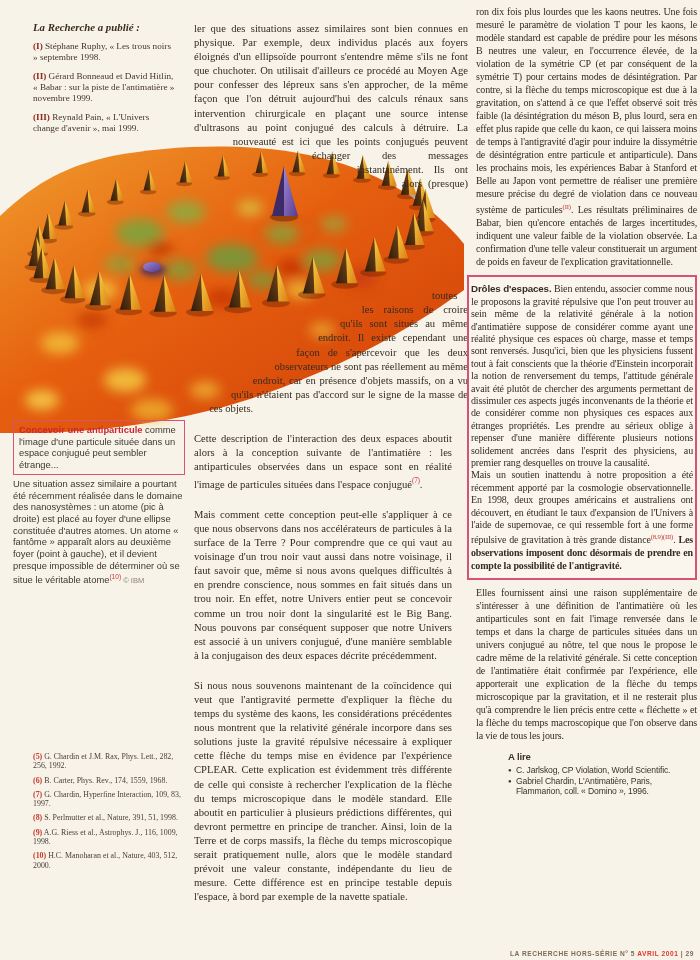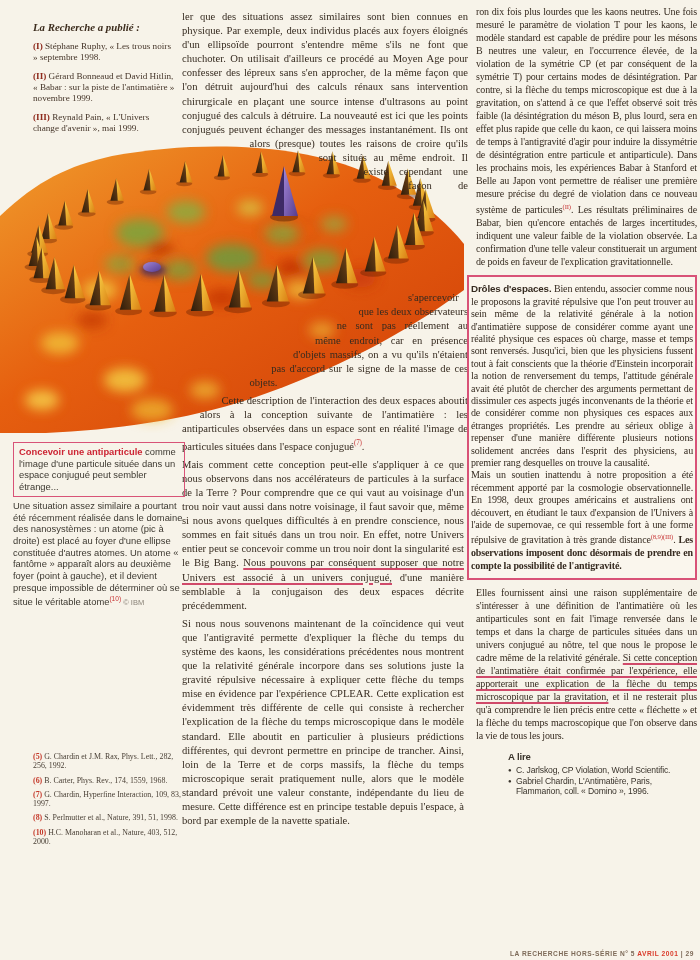--- a/index.html
+++ b/index.html
@@ -11,39 +11,39 @@
   
   .refs{position:absolute;left:33px;top:22px;width:142px;font-size:9.2px;line-height:11px;color:#46362a;}
   .refs .rhead{font-style:italic;font-weight:bold;font-size:10.8px;margin-bottom:8px;color:#3c2c1d;}
   .refs .ref-item{margin-bottom:8px;}
   .refs .rmark{font-weight:bold;color:#8e2a1c;}
 
   
   .fig{position:absolute;left:0;top:138px;width:465px;height:295px;z-index:1;}
 
   
-  .caption{position:absolute;left:13px;top:442px;width:172px;z-index:3;
+  .caption{position:absolute;left:13px;top:420px;width:172px;z-index:3;
            font-family:"Liberation Sans",sans-serif;font-size:9.4px;line-height:11.7px;color:#3d3931;}
   .capbox{border:1.6px solid #d85277;padding:3px 5px 3px 5px;margin-bottom:3px;}
   .caplead{color:#cc2433;font-weight:bold;}
   .capref{color:#c83a3a;font-size:70%;vertical-align:super;}
   .capcredit{color:#8a8378;font-size:7.5px;}
 
   
   .fnotes{position:absolute;left:33px;top:752px;width:148px;font-size:7.9px;line-height:9.3px;color:#4a4036;}
   .fn{margin-bottom:5px;}
   .fn .m{color:#c4392a;font-weight:bold;}
 
   
   .colmid{position:absolute;left:178px;top:6px;width:290px;z-index:2;
           font-size:10.6px;line-height:14.1px;text-align:justify;color:#362b20;}
   .wrapshape{float:left;width:290px;height:418px;
      shape-outside:polygon(0px 136px,112px 150px,290px 206px,290px 280px,198px 288px,0px 416px);}
-  .colmid p{margin:4px;}
-  .ul{text-decoration:underline;text-decoration-color:#d04a6a;text-decoration-thickness:1.5px;text-underline-offset:2px;}
+  .colmid p{margin:16px;}
+  .ul{text-decoration-color:#d04a6a;text-decoration-thickness:1.5px;text-underline-offset:2px;}
   .ref{color:#c83a3a;font-size:68%;vertical-align:super;letter-spacing:-0.2px;}
 
   
   .colright{position:absolute;left:476px;top:5px;width:221px;z-index:2;
             font-size:10px;line-height:13px;letter-spacing:-0.15px;text-align:justify;color:#362b20;}
   .colright p{margin:0;}
   .dbox{border:2px solid #d85277;padding:6px 2px;margin:7px 0 6px -9px;background:rgba(255,252,246,0.35);
         font-size:10px;line-height:12.4px;}
   .boxhead{font-family:"Liberation Sans",sans-serif;font-weight:bold;font-size:9.8px;}
   .bold{font-weight:bold;}
@@ -250,20 +250,21 @@
       <span class="caplead">Concevoir une antiparticule</span><span> comme l'image d'une particule située dans un espace conjugué peut sembler étrange...</span>
     </div>
     <span>Une situation assez similaire a pourtant été récemment réalisée dans le domaine des nanosystèmes : un atome (pic à droite) est placé au foyer d'une ellipse constituée d'autres atomes. Un atome « fantôme » apparaît alors au deuxième foyer (point à gauche), et il devient presque impossible de déterminer où se situe le véritable atome</span><span class="capref">(10)</span><span class="capcredit"> © IBM</span>
   </div>
 
   <div class="fnotes">
     <div class="fn"><span class="m">(5)</span><span> G. Chardin et J.M. Rax, Phys. Lett., 282, 256, 1992.</span></div>
     <div class="fn"><span class="m">(6)</span><span> B. Carter, Phys. Rev., 174, 1559, 1968.</span></div>
     <div class="fn"><span class="m">(7)</span><span> G. Chardin, Hyperfine Interaction, 109, 83, 1997.</span></div>
     <div class="fn"><span class="m">(8)</span><span> S. Perlmutter et al., Nature, 391, 51, 1998.</span></div>
+    <div class="fn"><span class="m">(9)</span><span> A.G. Riess et al., Astrophys. J., 116, 1009, 1998.</span></div>
     <div class="fn"><span class="m">(10)</span><span> H.C. Manoharan et al., Nature, 403, 512, 2000.</span></div>
   </div>
 
   <div class="colmid">
     <div class="wrapshape"></div>
     <p><span>ler que des situations assez similaires sont bien connues en physique. Par exemple, deux individus placés aux foyers éloignés d'un ellipsoïde pourront s'entendre même s'ils ne font que chuchoter. On utilisait d'ailleurs ce procédé au Moyen Age pour confesser des lépreux sans s'en approcher, de la même façon que l'on détruit aujourd'hui des calculs rénaux sans intervention chirurgicale en plaçant une source intense d'ultrasons au point conjugué des calculs à détruire. La nouveauté est ici que les points conjugués peuvent échanger des messages instantanément. Ils ont alors (presque) toutes les raisons de croire qu'ils sont situés au même endroit. Il existe cependant une façon de s'apercevoir que les deux observateurs ne sont pas réellement au même endroit, car en présence d'objets massifs, on a vu qu'ils n'étaient pas d'accord sur le signe de la masse de ces objets.</span></p>
     <p><span>Cette description de l'interaction des deux espaces aboutit alors à la conception suivante de l'antimatière : les antiparticules observées dans un espace sont en réalité l'image de particules situées dans l'espace conjugué</span><span class="ref">(7)</span><span>.</span></p>
     <p><span>Mais comment cette conception peut-elle s'appliquer à ce que nous observons dans nos accélérateurs de particules à la surface de la Terre ? Pour comprendre que ce qui vaut au voisinage d'un trou noir vaut aussi dans notre voisinage, il faut savoir que, même si nous avons quelques difficultés à en prendre conscience, nous sommes en fait situés dans un trou noir. En effet, notre Univers entier peut se concevoir comme un trou noir dont la singularité est le Big Bang. </span><span class="ul">Nous pouvons par conséquent supposer que notre Univers est associé à un univers conjugué,</span><span> d'une manière semblable à la conjugaison des deux espaces décrite précédemment.</span></p>
     <p><span>Si nous nous souvenons maintenant de la coïncidence qui veut que l'antigravité permette d'expliquer la flèche du temps du système des kaons, les considérations précédentes nous montrent que la relativité générale incorpore dans ses solutions juste la gravité répulsive nécessaire à expliquer cette flèche du temps mise en évidence par l'expérience CPLEAR. Cette explication est évidemment très différente de celle qui consiste à rechercher l'explication de la flèche du temps microscopique dans le modèle standard. Elle aboutit en particulier à plusieurs prédictions différentes, qui devront permettre en principe de trancher. Ainsi, loin de la Terre et de corps massifs, la flèche du temps microscopique serait pratiquement nulle, alors que le modèle standard prévoit une valeur constante, indépendante du lieu de mesure. Cette différence est en principe testable depuis l'espace, à bord par exemple de la navette spatiale.</span></p>
   </div>

